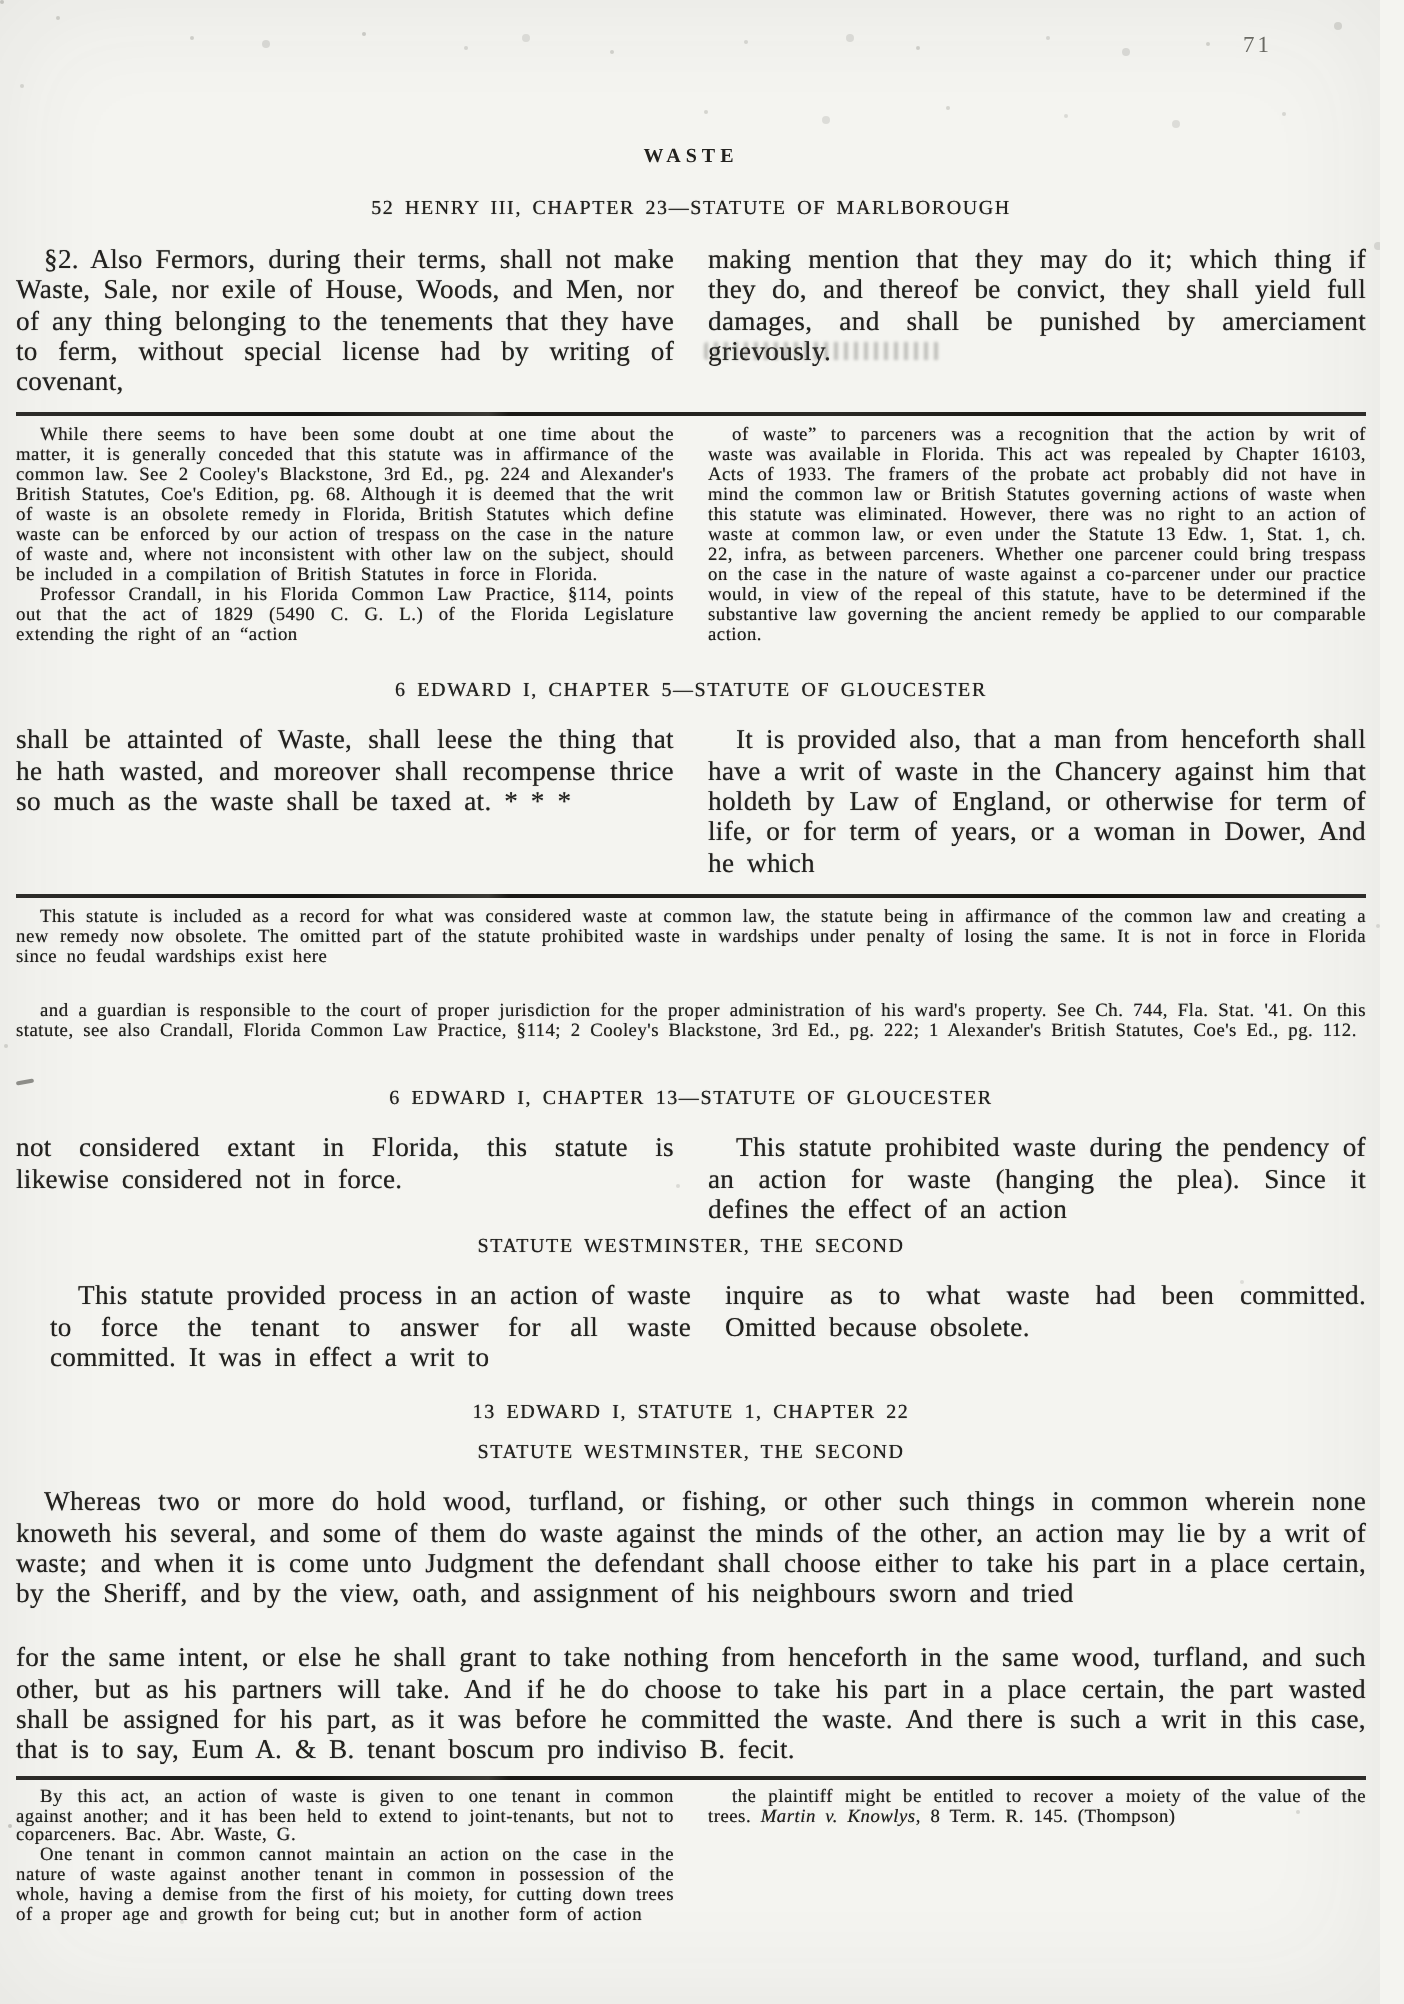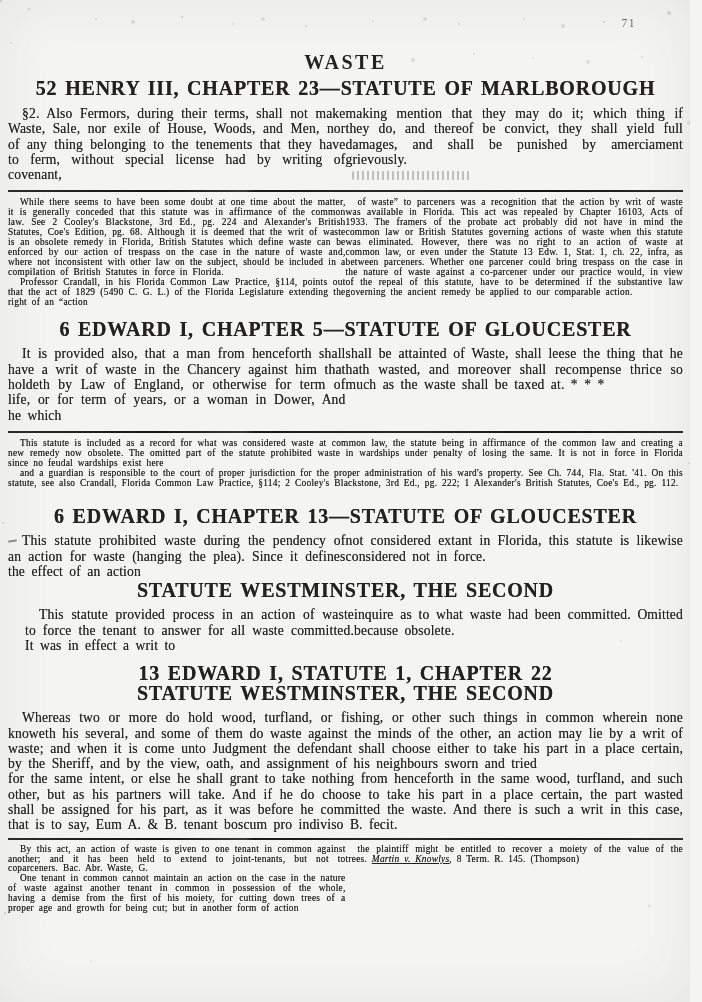--- a/index.html
+++ b/index.html
@@ -5,55 +5,55 @@
   * { box-sizing: border-box; }
   html, body { margin: 0; padding: 0; }
   body {
     width: 702px; height: 1002px; overflow: hidden;
     background: var(--paper, #f4f4f0);
     color: var(--ink, #23221f);
     font-family: "Liberation Serif", "DejaVu Serif", serif;
   }
   .page {
     position: relative; width: 690px; height: 1002px;
-    padding: 0 7px 0 8px; overflow: hidden;
+    padding: 16px 7px 0 8px; overflow: hidden;
     box-shadow: inset 0 0 60px rgba(60,60,50,.07);
   }
   .page-number {
     position: absolute; top: 17px; right: 54px;
     font-size: 11.5px; letter-spacing: 1.5px; color: var(--faded_ink, #6a6a64);
   }
   .title {
     margin: 54px 0 0; text-align: center;
-    font-size: 20px; font-weight: 700; letter-spacing: 2.5px; line-height: 17px;
+    font-size: 10px; font-weight: 700; letter-spacing: 2.5px; line-height: 17px;
   }
   .shead {
     margin: 0; text-align: center;
-    font-size: 20px; font-weight: 700; letter-spacing: .8px;
+    font-size: 10px; font-weight: 400; letter-spacing: .8px;
     word-spacing: 2px; line-height: 17px;
     text-shadow: 0 0 .4px rgba(35,34,31,.8);
   }
-  .cols { display: flex; }
+  .cols { display: flex; gap: 17px; }
   .cols > .col { flex: 1 1 0; margin: 0; min-width: 0; }
   .bt {
     font-size: 13.6px; line-height: 15.3px; text-align: justify;
     word-spacing: 2.8px; letter-spacing: .15px;
     text-shadow: 0 0 .4px rgba(35,34,31,.65);
   }
   .indent { text-indent: 14px; }
   .rule { height: 2px;
     background: linear-gradient(90deg,#2e2d2a 0%,#141412 22%,#3a3934 35%,#1a1916 36.5%,#2b2a26 60%,#15140f 79%,#2e2d2a 100%);
   }
   .fnc {
     font-size: 9.4px; line-height: 9.9px; text-align: justify;
     word-spacing: 2.2px; letter-spacing: .25px;
     text-shadow: 0 0 .35px rgba(35,34,31,.7);
   }
   .fnc p { margin: 0; text-indent: 12px; }
-  .case-italic { font-style: italic; text-decoration: underline; }
+  .case-italic { font-style: italic; }
 
   
   .s1 .shead { margin-top: 9px; }
   .s1 .body  { margin-top: 9px; }
   .s1 .rule  { margin-top: 8px; }
   .s1 .fnc   { margin-top: 6px; }
   .s2 .shead { margin-top: 14px; }
   .s2 .body  { margin-top: 8px; }
   .s2 .rule  { margin-top: 8px; }
   .s2 .fnc   { margin-top: 6px; flex-direction: column; }
@@ -127,39 +127,39 @@
       </div>
       <div class="col">
         <p>of waste” to parceners was a recognition that the action by writ of waste was available in Florida.  This act was repealed by Chapter 16103, Acts of 1933.  The framers of the probate act probably did not have in mind the common law or British Statutes governing actions of waste when this statute was eliminated.  However, there was no right to an action of waste at common law, or even under the Statute 13 Edw. 1, Stat. 1, ch. 22, infra, as between parceners.  Whether one parcener could bring trespass on the case in the nature of waste against a co-parcener under our practice would, in view of the repeal of this statute, have to be determined if the substantive law governing the ancient remedy be applied to our comparable action.</p>
       </div>
     </div>
   </section>
 
   <section class="s2">
     <h2 class="shead">6 EDWARD I, CHAPTER 5—STATUTE OF GLOUCESTER</h2>
     <div class="cols body">
+      <p class="col bt">shall be attainted of Waste, shall leese the thing that he hath wasted, and moreover shall recompense thrice so much as the waste shall be taxed at. * * *</p>
       <p class="col bt indent">It is provided also, that a man from henceforth shall have a writ of waste in the Chancery against him that holdeth by Law of England, or otherwise for term of life, or for term of years, or a woman in Dower, And he which</p>
-      <p class="col bt">shall be attainted of Waste, shall leese the thing that he hath wasted, and moreover shall recompense thrice so much as the waste shall be taxed at. * * *</p>
     </div>
     <div class="rule"></div>
     <div class="cols fnc">
       <div class="col">
         <p>This statute is included as a record for what was considered waste at common law, the statute being in affirmance of the common law and creating a new remedy now obsolete.  The omitted part of the statute prohibited waste in wardships under penalty of losing the same.  It is not in force in Florida since no feudal wardships exist here</p>
       </div>
       <div class="col">
         <p>and a guardian is responsible to the court of proper jurisdiction for the proper administration of his ward's property.  See Ch. 744, Fla. Stat. '41.  On this statute, see also Crandall, Florida Common Law Practice, §114; 2 Cooley's Blackstone, 3rd Ed., pg. 222; 1 Alexander's British Statutes, Coe's Ed., pg. 112.</p>
       </div>
     </div>
   </section>
 
   <section class="s3">
     <h2 class="shead">6 EDWARD I, CHAPTER 13—STATUTE OF GLOUCESTER</h2>
     <div class="cols body">
+      <p class="col bt">not considered extant in Florida, this statute is likewise considered not in force.</p>
       <p class="col bt indent">This statute prohibited waste during the pendency of an action for waste (hanging the plea).  Since it defines the effect of an action</p>
-      <p class="col bt">not considered extant in Florida, this statute is likewise considered not in force.</p>
     </div>
   </section>
 
   <section class="s4">
     <h2 class="shead second">STATUTE WESTMINSTER, THE SECOND</h2>
     <div class="cols body">
       <p class="col bt indent">This statute provided process in an action of waste to force the tenant to answer for all waste committed.  It was in effect a writ to</p>
       <p class="col bt">inquire as to what waste had been committed. Omitted because obsolete.</p>
     </div>
   </section>

